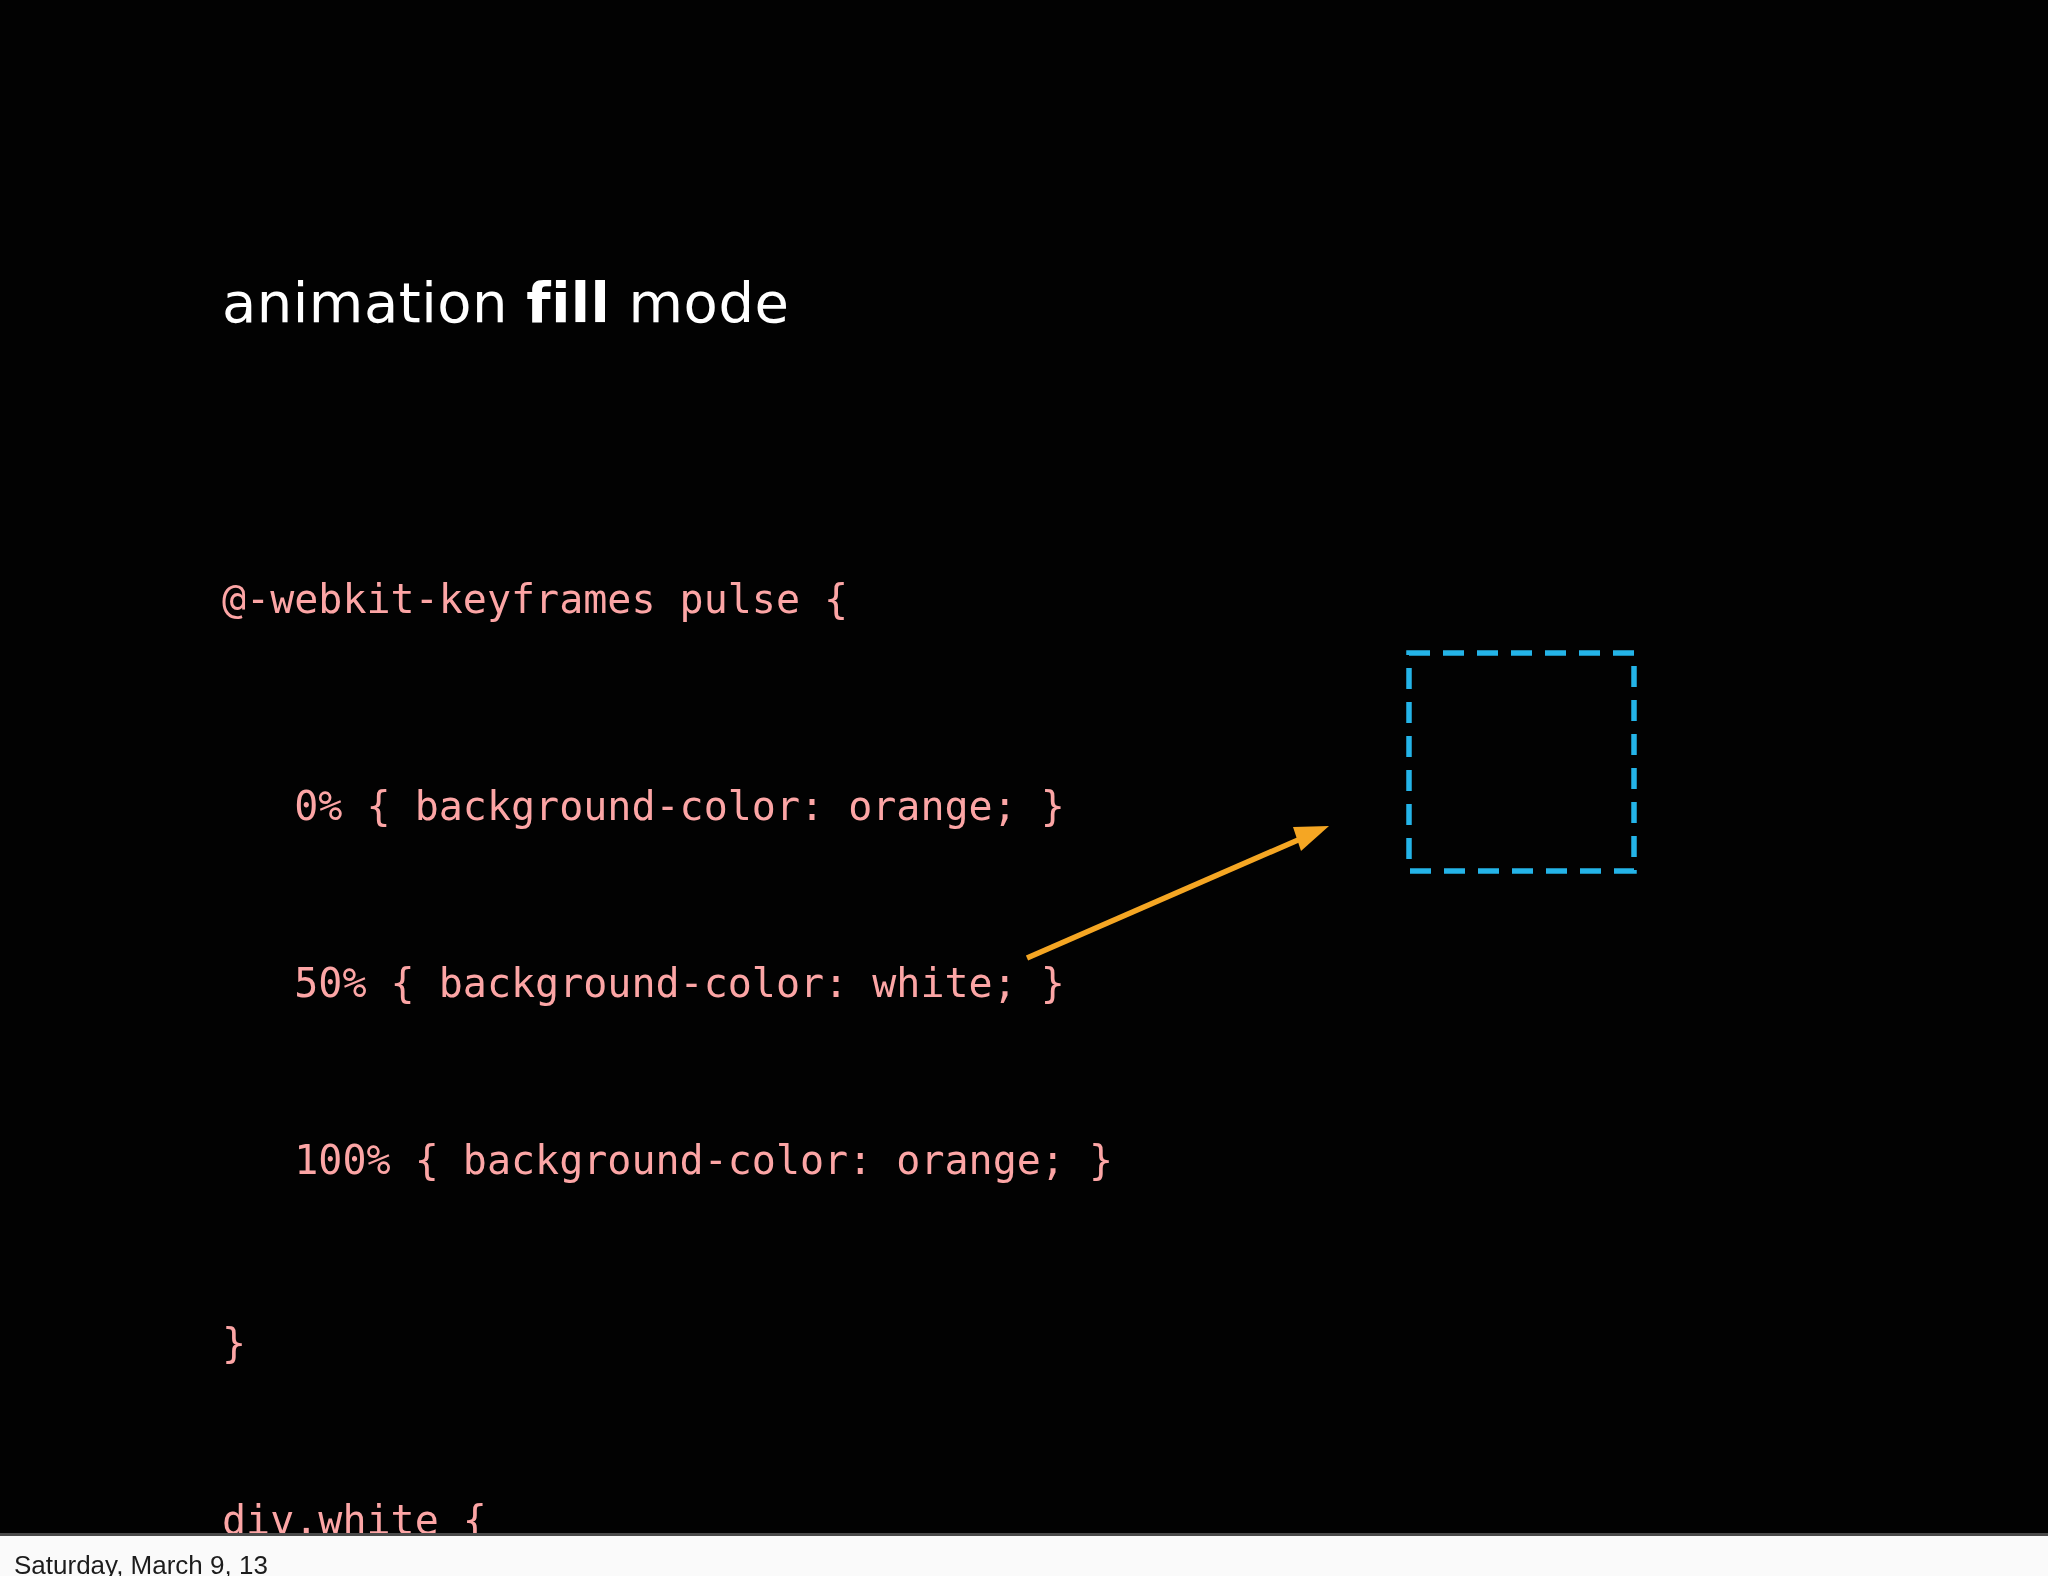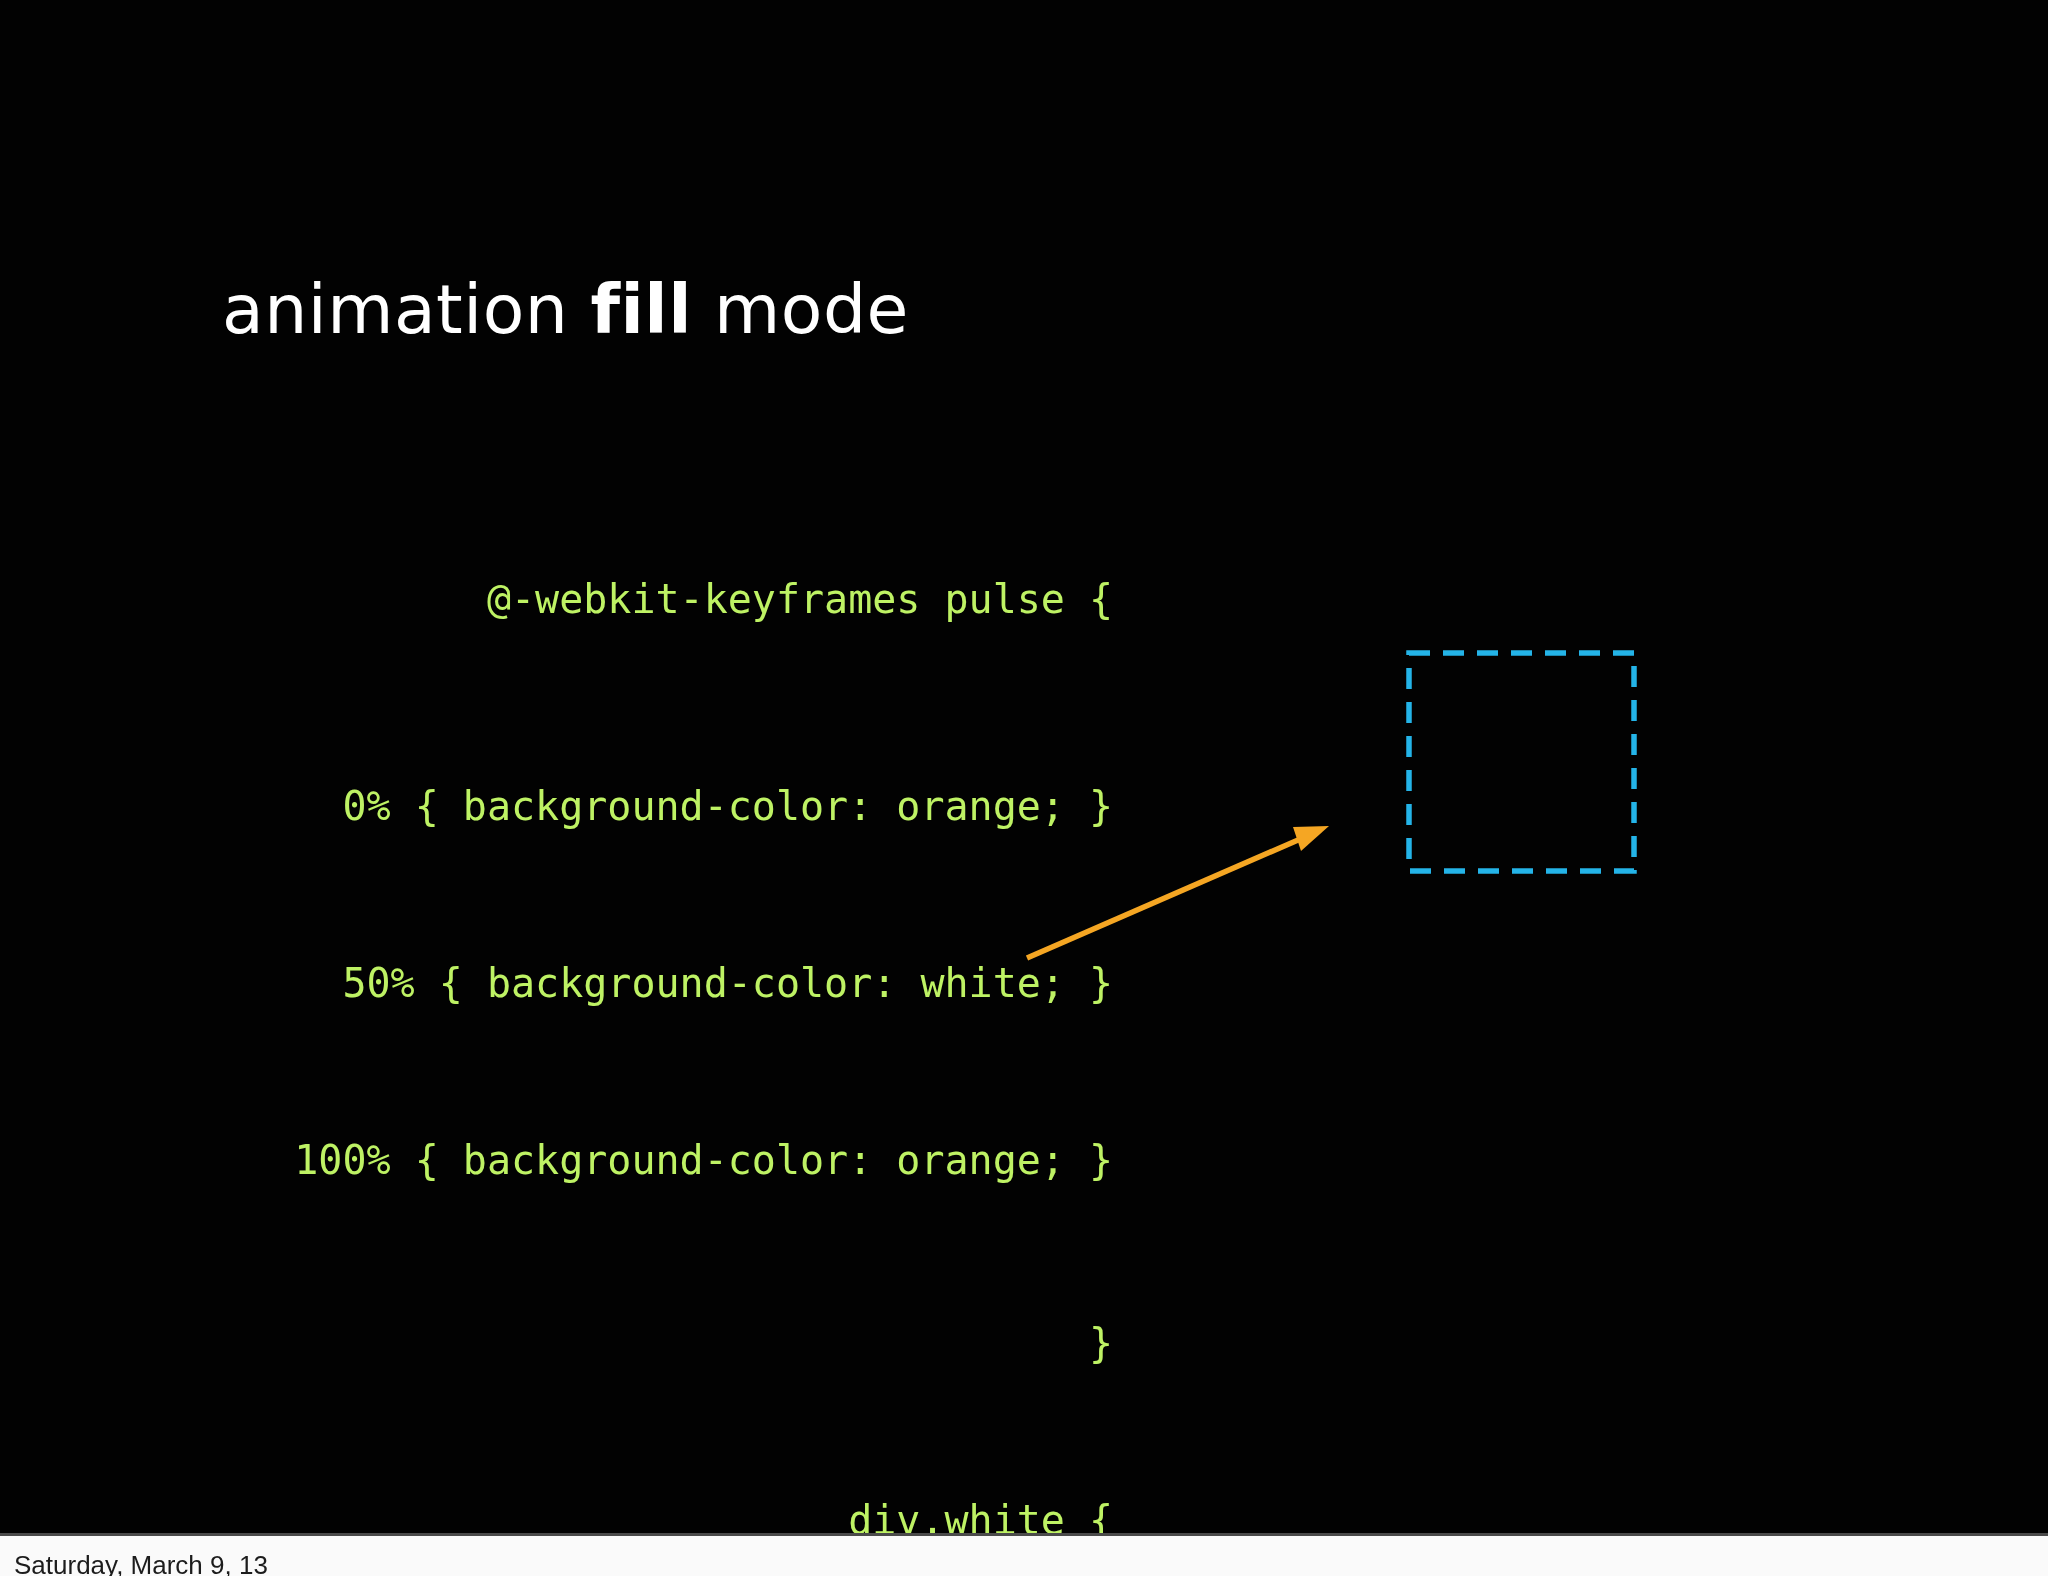--- a/index.html
+++ b/index.html
@@ -15,39 +15,39 @@
     overflow: hidden;
     font-family: "DejaVu Sans", sans-serif;
   }
   .title {
     position: absolute;
     left: 222px;
     top: 270px;
     margin: 0;
     color: #ffffff;
     font-family: "DejaVu Sans", sans-serif;
-    font-size: 68px;
+    font-size: 56px;
     font-weight: 400;
     letter-spacing: 0.5px;
     white-space: pre;
   }
   .title .b {
     font-weight: 700;
   }
   .code {
     position: absolute;
     left: 222px;
     top: 452px;
     font-family: "DejaVu Sans Mono", monospace;
     font-size: 40px;
     line-height: 59px;
     white-space: pre;
   }
   .ln { white-space: pre; }
-  .c-cyan   { color: #bef264; text-align: right; }
+  .c-cyan   { color: #fca5a5; }
   .gap-s { margin-top: 6px; }
   .gap-m { margin-top: 30px; }
   .overlay {
     position: absolute;
     left: 0;
     top: 0;
     pointer-events: none;
   }
   .footer {
     position: absolute;

